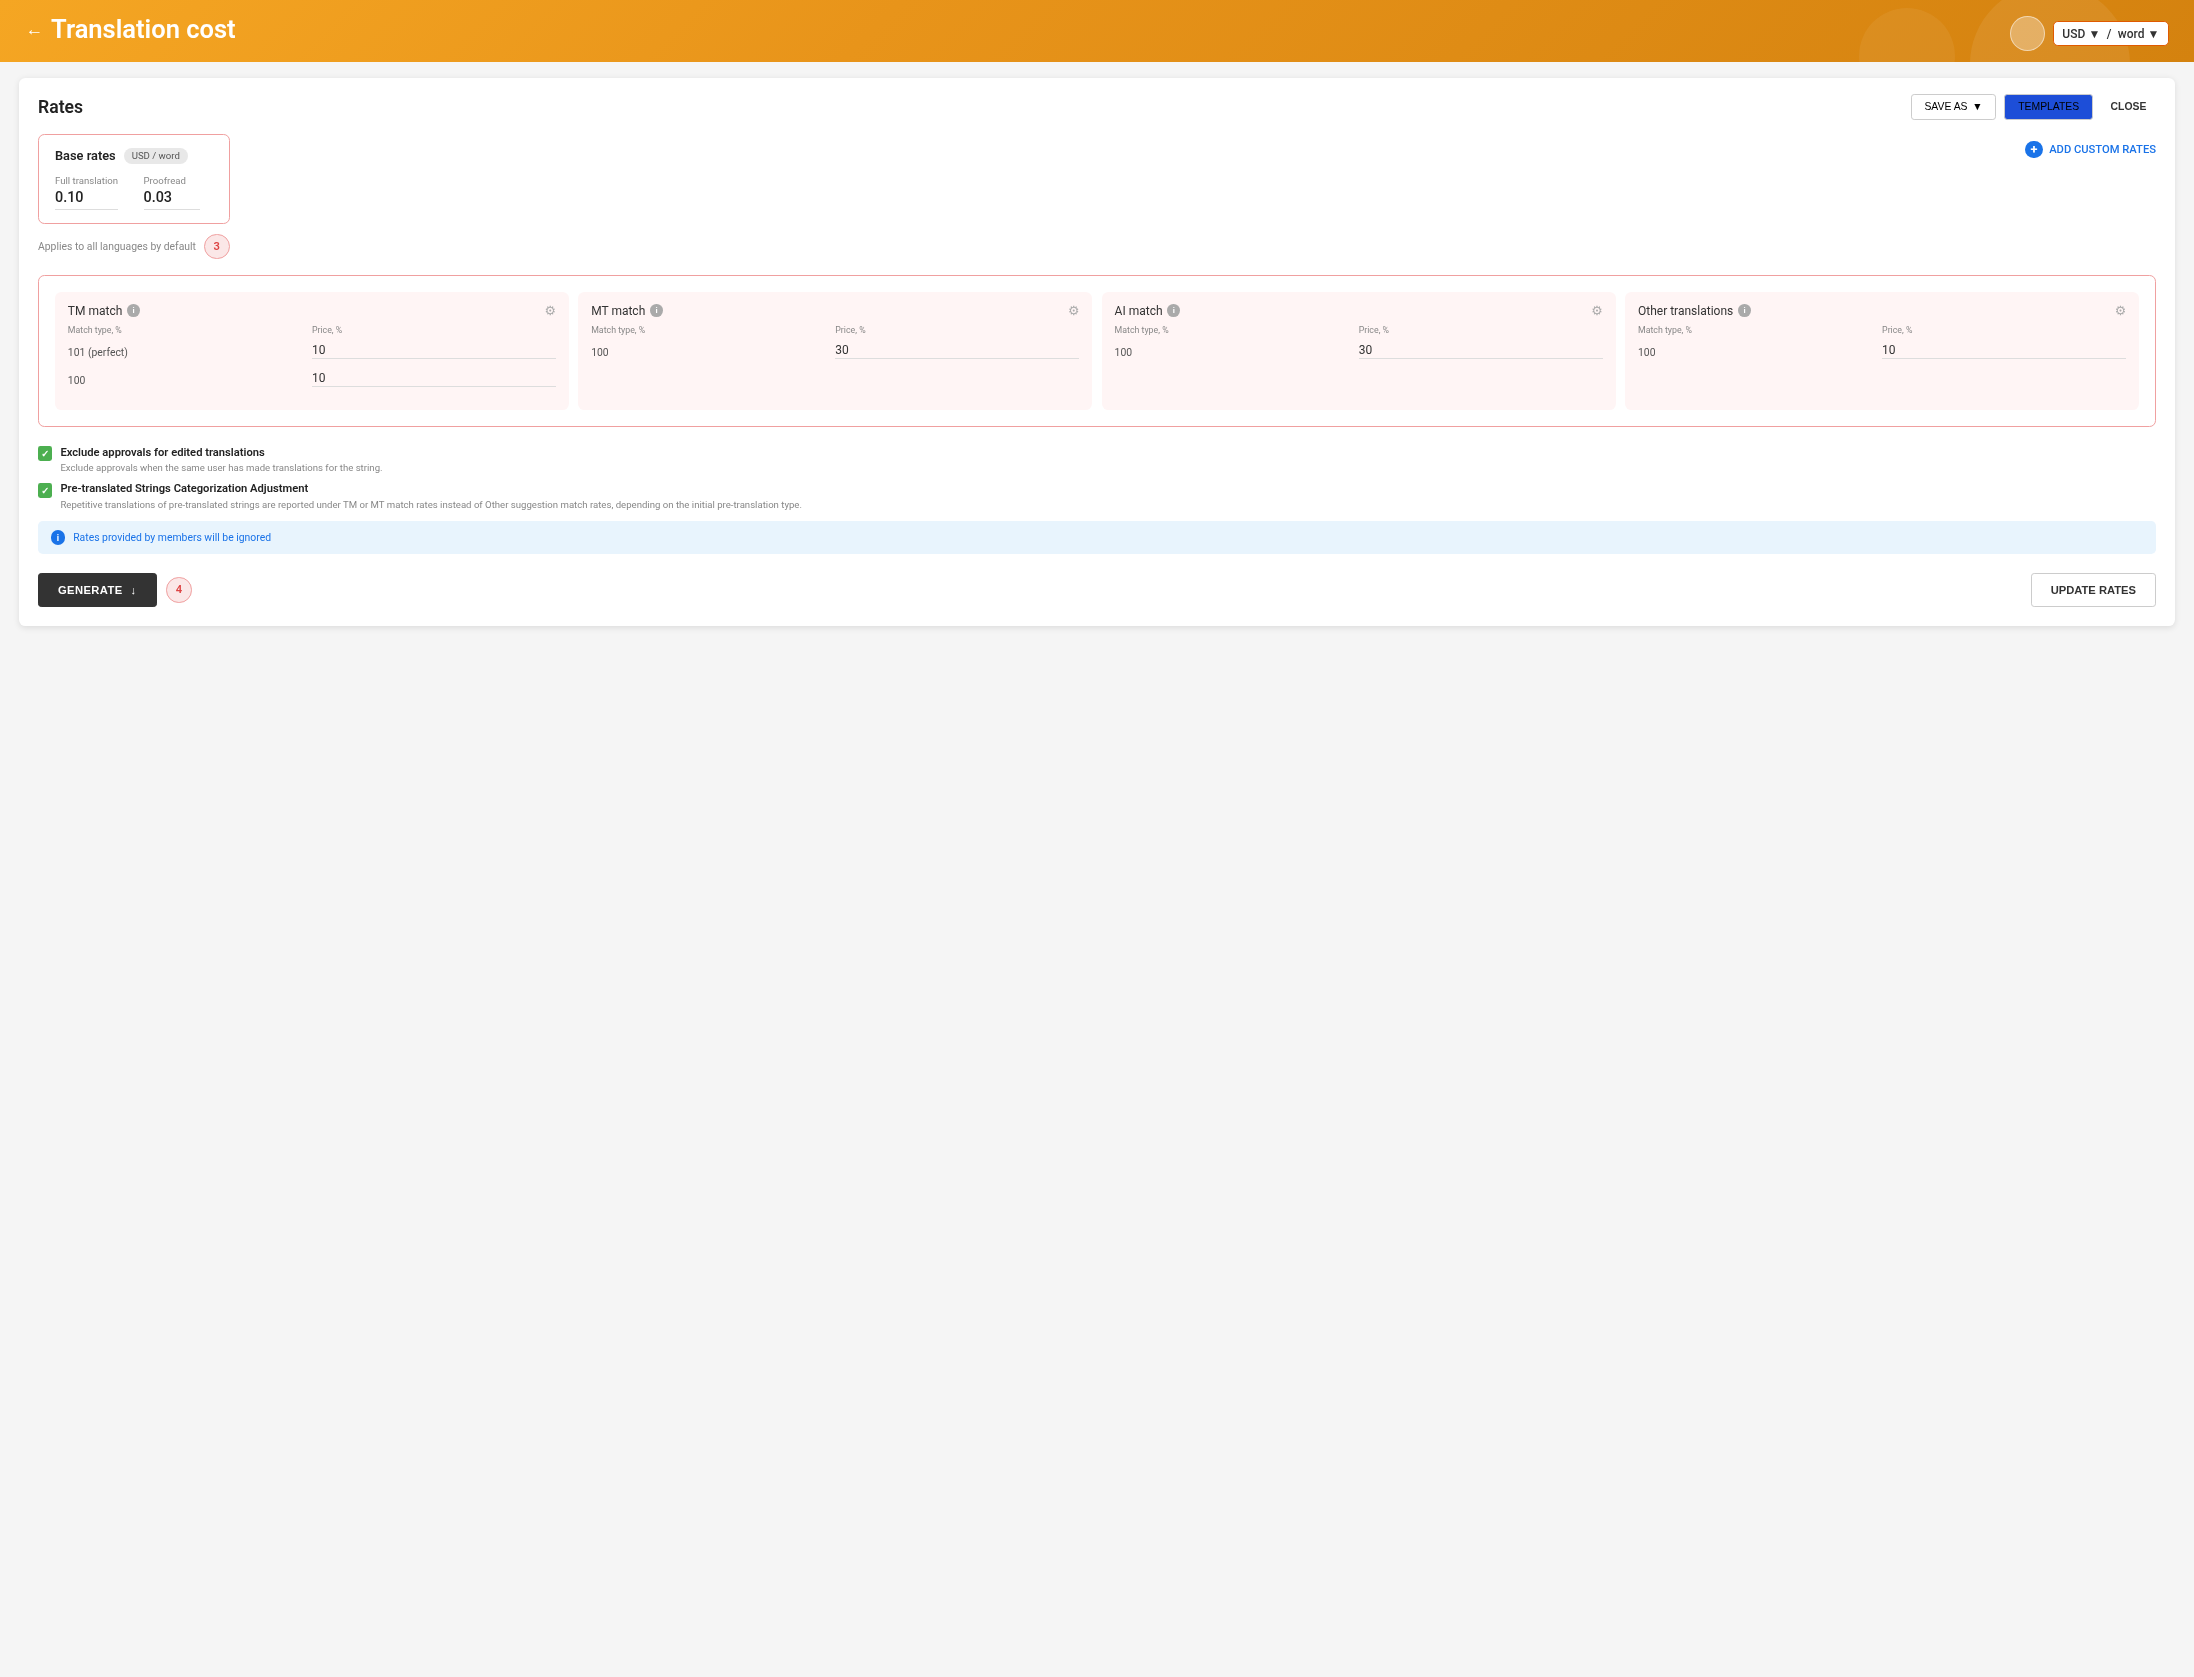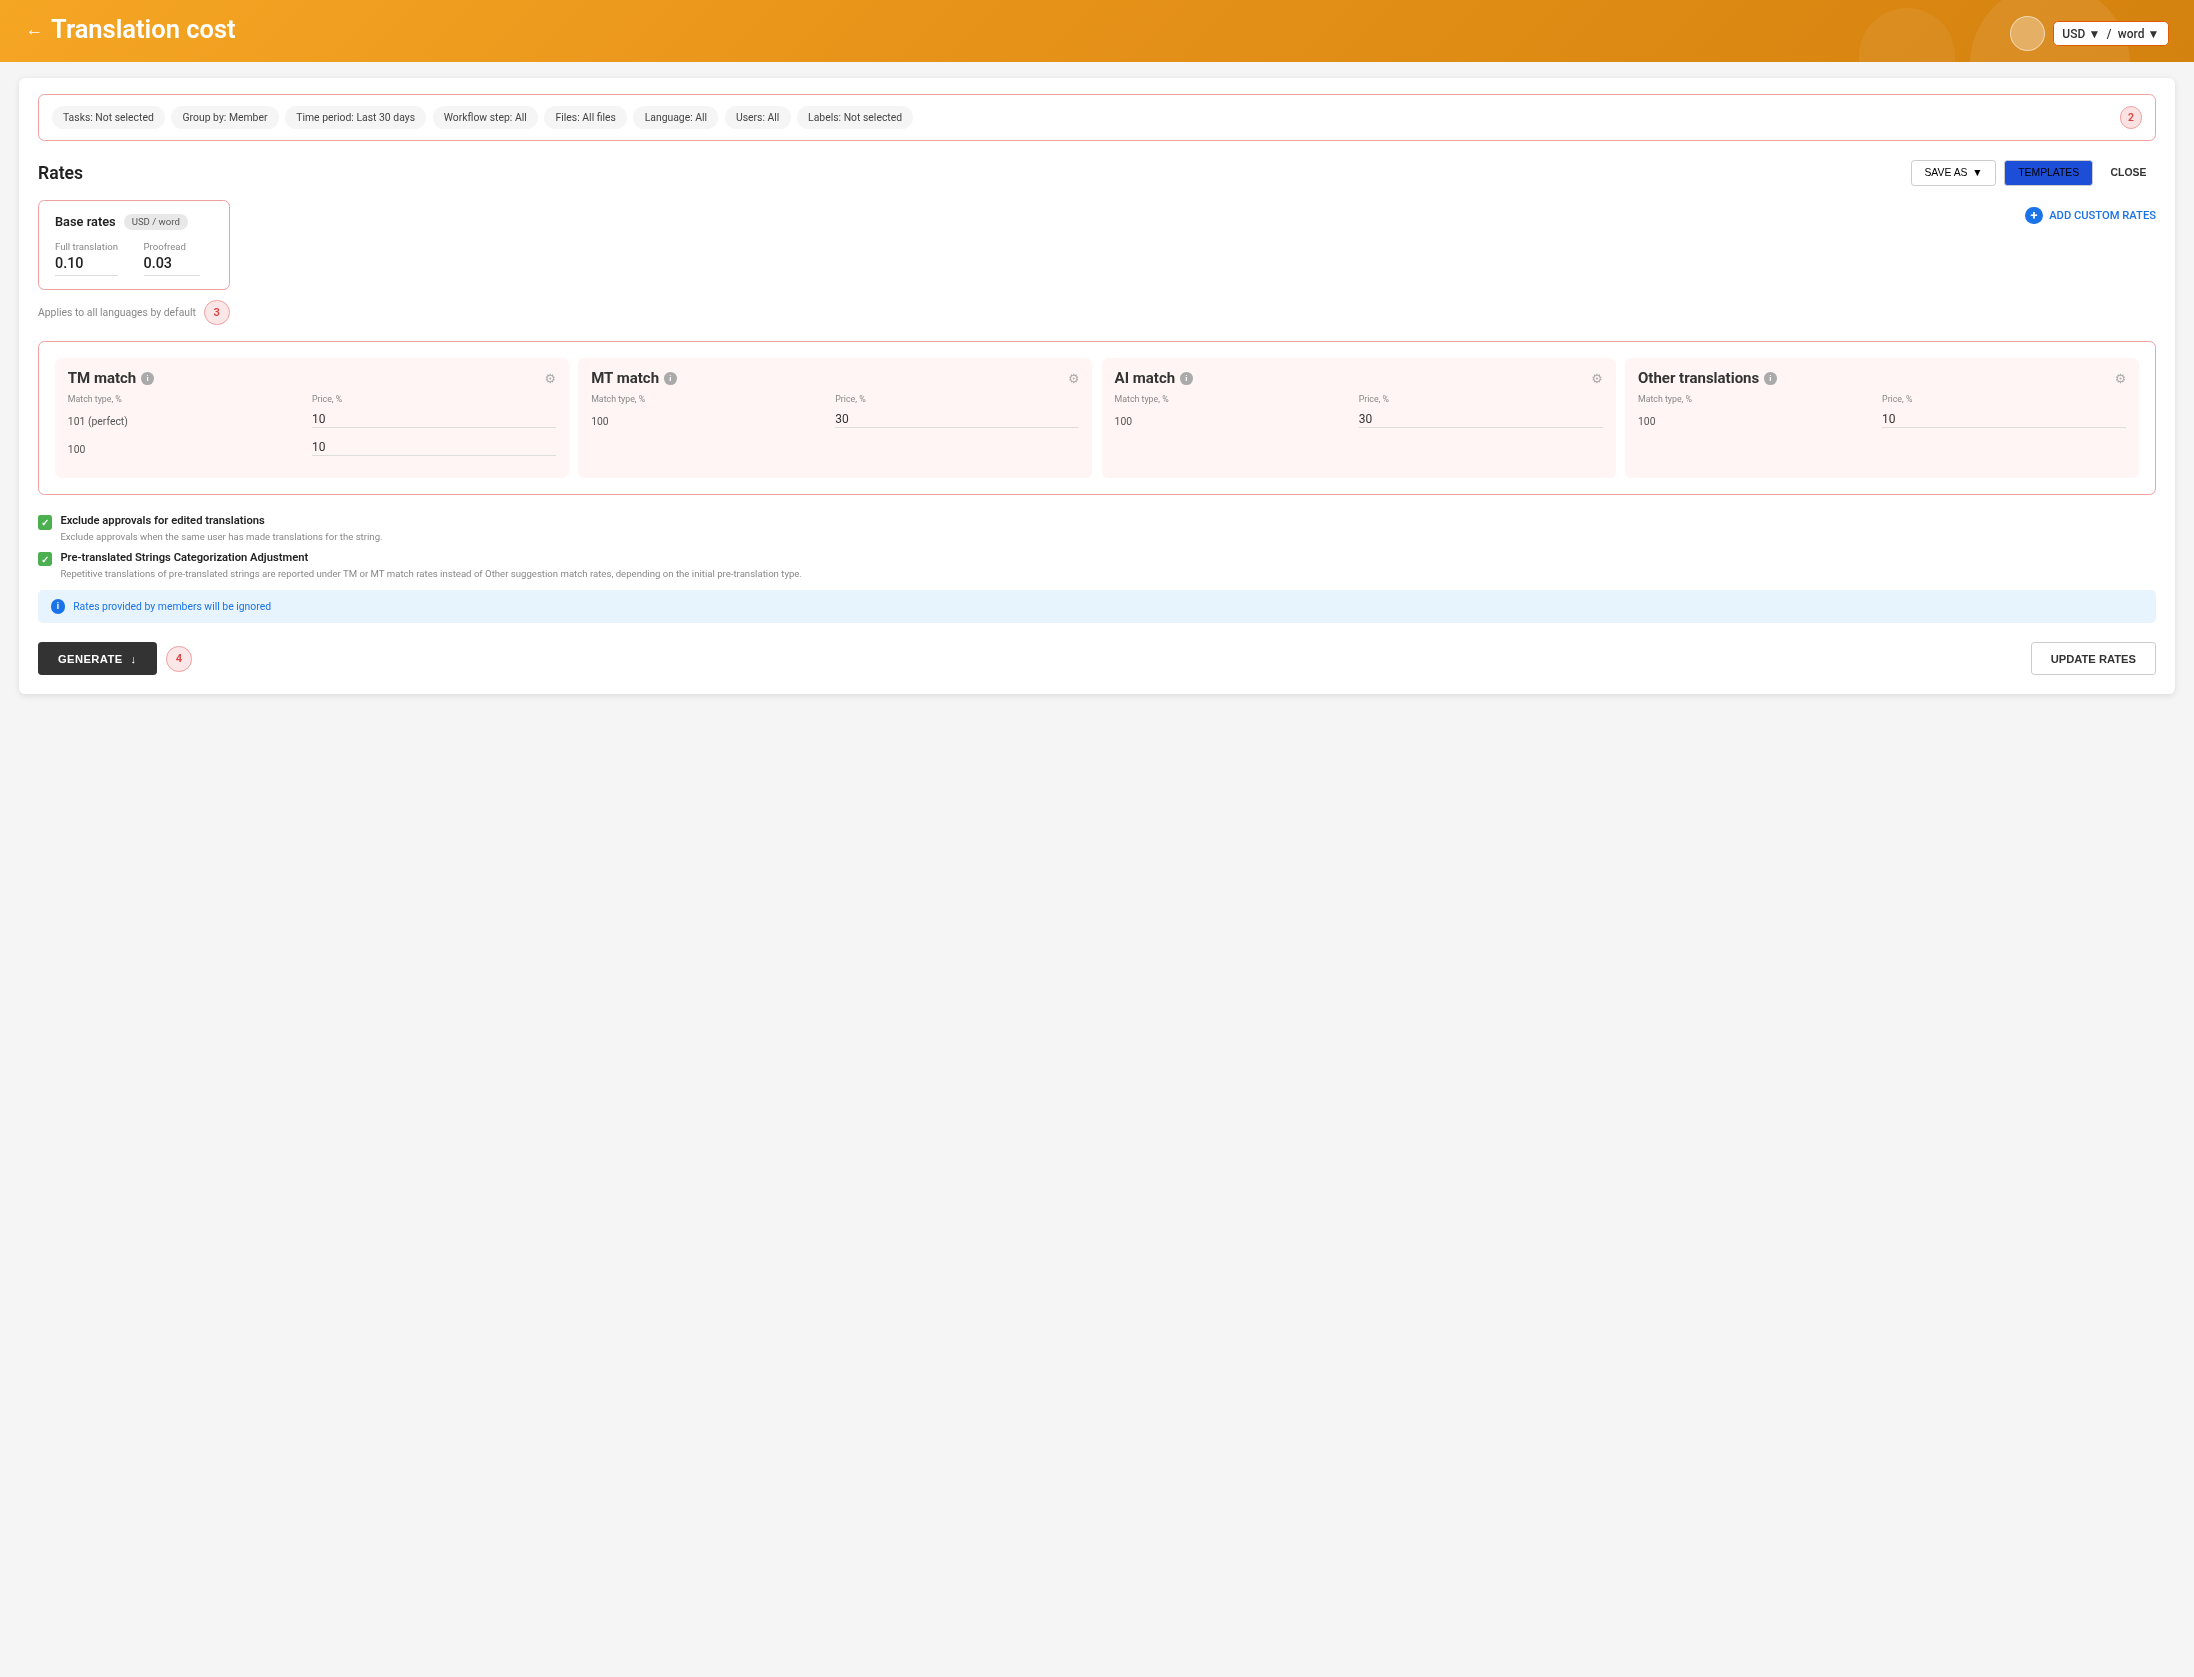--- a/index.html
+++ b/index.html
@@ -306,22 +306,22 @@
       align-items: center;
       justify-content: space-between;
       margin-bottom: 6.4px;
     }
     .match-card-title-row {
       display: flex;
       align-items: center;
       gap: 4.8px;
     }
     .match-card-title {
-      font-size: 15px;
-      font-weight: 700;
+      font-size: 12px;
+      font-weight: 400;
       color: #333;
     }
     .info-icon {
       width: 12.8px; height: 12.8px;
       border-radius: 50%;
       background: #aaa;
       color: white;
       display: flex; align-items: center; justify-content: center;
       font-size: 8px;
       font-weight: bold;
@@ -482,31 +482,20 @@
       <span class="chevron-down">▼</span>
       <span class="currency-divider">/</span>
       <span>word</span>
       <span class="chevron-down">▼</span>
     </div>
   </div>
 </div>
 
 <div class="main-content">
 
-  <div class="filters-bar">
-    <div class="filter-chip">Tasks: Not selected</div>
-    <div class="filter-chip">Group by: Member</div>
-    <div class="filter-chip">Time period: Last 30 days</div>
-    <div class="filter-chip">Workflow step: All</div>
-    <div class="filter-chip">Files: All files</div>
-    <div class="filter-chip">Language: All</div>
-    <div class="filter-chip">Users: All</div>
-    <div class="filter-chip">Labels: Not selected</div>
-    <div class="filter-step-badge">2</div>
-  </div>
 
   <div class="rates-header">
     <div class="rates-title">Rates</div>
     <div class="rates-actions">
       <button class="btn-save-as">
         <span>SAVE AS</span>
         <span>▼</span>
       </button>
       <button class="btn-templates">TEMPLATES</button>
       <button class="btn-close">CLOSE</button>

